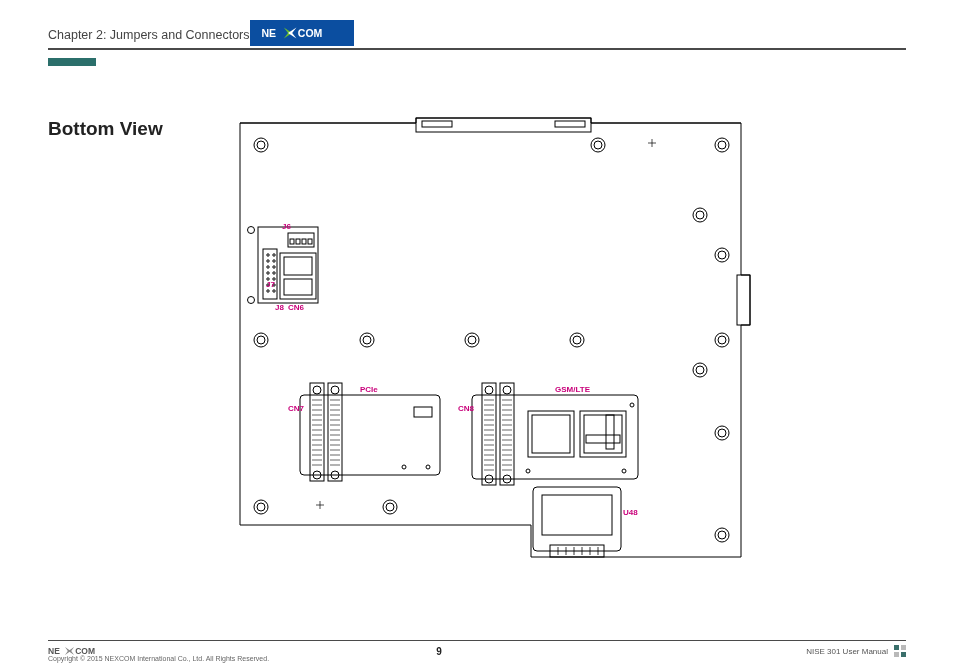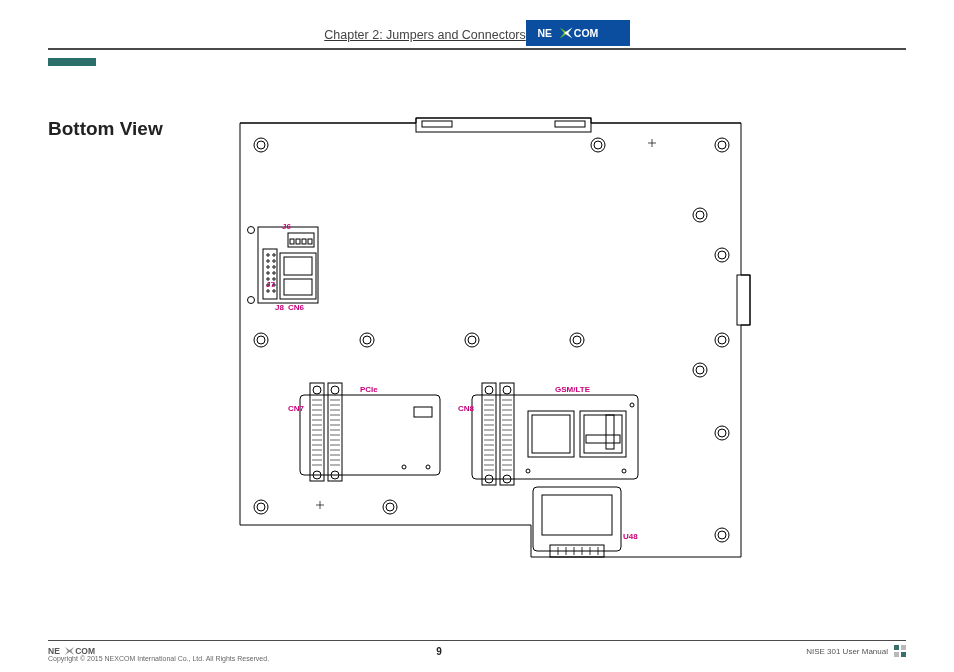--- a/index.html
+++ b/index.html
@@ -3,21 +3,21 @@
 <meta charset="utf-8">
 <style>
   * { margin: 0; padding: 0; box-sizing: border-box; }
   body {
     width: 954px; height: 672px;
     font-family: "Segoe UI", "Helvetica Neue", Arial, sans-serif;
     color: #333; background: #fff; position: relative;
   }
   .header {
     position: absolute; top: 18px; left: 48px; right: 48px; height: 28px;
-    display: flex; align-items: flex-end; justify-content: center; text-decoration: underline;
+    display: flex; align-items: flex-end; justify-content: flex-start;
   }
   .chapter { font-size: 12.5px; color: #444; padding-bottom: 4px; }
   .logo-nexcom {
     display: inline-flex; align-items: center; gap: 0;
     background: #0b4ea0; padding: 4px 10px; height: 26px;
   }
   .logo-nexcom svg { height: 14px; }
   .header-rule {
     position: absolute; top: 48px; left: 48px; right: 48px; height: 2px;
     background: #4a4a4a;
@@ -40,21 +40,21 @@
     white-space: nowrap;
   }
   .label.j6  { left: 54px; top:107px; }
   .label.j7  { left: 38px; top:117px;margin-top:48px; }
   .label.j8  { left: 47px; top:188px; }
   .label.cn6 { left: 60px; top:188px; }
   .label.pcie{ left:132px; top:270px; }
   .label.cn7 { left: 60px; top:289px; }
   .label.gsm { left:299px; top:270px;margin-left:28px; }
   .label.cn8 { left:230px; top:289px; }
-  .label.u48 { left:395px; top:393px;margin-top:24px; }
+  .label.u48 { left:395px; top:393px; }
 
   .footer {
     position: absolute; bottom: 10px; left: 48px; right: 48px;
   }
   .footer-rule { height: 1.5px; background: #4a4a4a; margin-bottom: 4px; }
   .footer-row {
     display: flex; align-items: center; justify-content: space-between;
     font-size: 8px; color: #555;
   }
   .footer-logo { width: 68px; }

